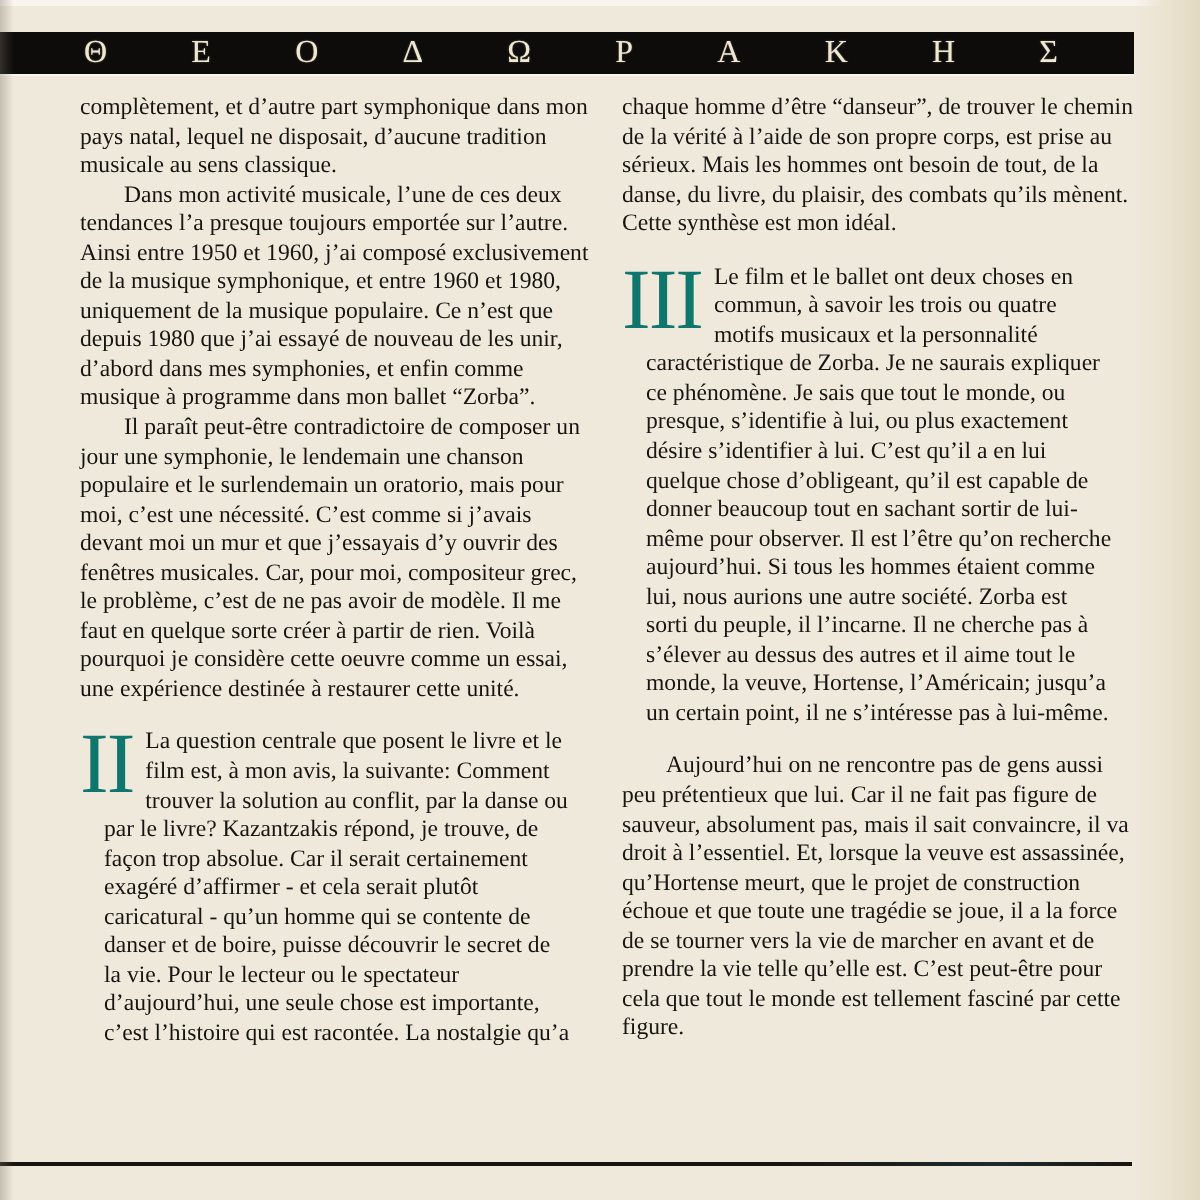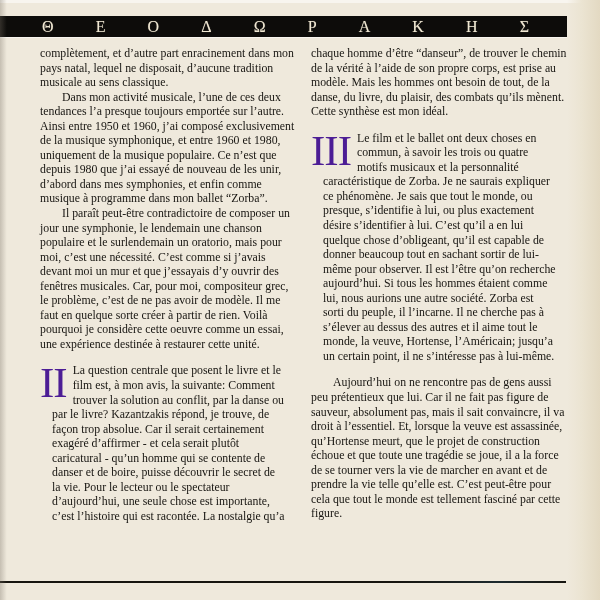--- a/index.html
+++ b/index.html
@@ -80,21 +80,21 @@
   .section .body-text {
     margin: 12px;
     text-indent: 0;
   }
   .dropcap {
     float: left;
     font-size: 43px;
     line-height: 36px;
     padding: 2px 6px 0 0;
     letter-spacing: -1px;
-    color: #4c1d95;
+    color: #0f766e;
   }
   .bottom-rule {
     position: absolute;
     left: 0;
     top: 581px;
     width: 566px;
     height: 2px;
     background: linear-gradient(90deg, #17150f 70%, #1d2a2e 88%, #17150f);
   }
 </style>
@@ -114,31 +114,31 @@
     <span class="gl">Ρ</span>
     <span class="gl">Α</span>
     <span class="gl">Κ</span>
     <span class="gl">Η</span>
     <span class="gl">Σ</span>
   </div>
 
   <div class="content">
 
     <div class="col">
-      <p class="noindent">complètement, et d’autre part enracinement dans mon pays natal, lequel ne disposait, d’aucune tradition musicale au sens classique.</p>
+      <p class="noindent">complètement, et d’autre part symphonique dans mon pays natal, lequel ne disposait, d’aucune tradition musicale au sens classique.</p>
       <p>Dans mon activité musicale, l’une de ces deux tendances l’a presque toujours emportée sur l’autre. Ainsi entre 1950 et 1960, j’ai composé exclusivement de la musique symphonique, et entre 1960 et 1980, uniquement de la musique populaire. Ce n’est que depuis 1980 que j’ai essayé de nouveau de les unir, d’abord dans mes symphonies, et enfin comme musique à programme dans mon ballet “Zorba”.</p>
       <p>Il paraît peut-être contradictoire de composer un jour une symphonie, le lendemain une chanson populaire et le surlendemain un oratorio, mais pour moi, c’est une nécessité. C’est comme si j’avais devant moi un mur et que j’essayais d’y ouvrir des fenêtres musicales. Car, pour moi, compositeur grec, le problème, c’est de ne pas avoir de modèle. Il me faut en quelque sorte créer à partir de rien. Voilà pourquoi je considère cette oeuvre comme un essai, une expérience destinée à restaurer cette unité.</p>
       <div class="section">
         <span class="dropcap">II</span>
         <p class="body-text">La question centrale que posent le livre et le film est, à mon avis, la suivante: Comment trouver la solution au conflit, par la danse ou par le livre? Kazantzakis répond, je trouve, de façon trop absolue. Car il serait certainement exagéré d’affirmer - et cela serait plutôt caricatural - qu’un homme qui se contente de danser et de boire, puisse découvrir le secret de la vie. Pour le lecteur ou le spectateur d’aujourd’hui, une seule chose est importante, c’est l’histoire qui est racontée. La nostalgie qu’a</p>
       </div>
     </div>
 
     <div class="col">
-      <p class="noindent">chaque homme d’être “danseur”, de trouver le chemin de la vérité à l’aide de son propre corps, est prise au modèle. Mais les hommes ont besoin de tout, de la danse, du livre, du plaisir, des combats qu’ils mènent. Cette synthèse est mon idéal.</p>
+      <p class="noindent">chaque homme d’être “danseur”, de trouver le chemin de la vérité à l’aide de son propre corps, est prise au sérieux. Mais les hommes ont besoin de tout, de la danse, du livre, du plaisir, des combats qu’ils mènent. Cette synthèse est mon idéal.</p>
       <div class="section">
         <span class="dropcap">III</span>
         <p class="body-text">Le film et le ballet ont deux choses en commun, à savoir les trois ou quatre motifs musicaux et la personnalité caractéristique de Zorba. Je ne saurais expliquer ce phénomène. Je sais que tout le monde, ou presque, s’identifie à lui, ou plus exactement désire s’identifier à lui. C’est qu’il a en lui quelque chose d’obligeant, qu’il est capable de donner beaucoup tout en sachant sortir de lui-même pour observer. Il est l’être qu’on recherche aujourd’hui. Si tous les hommes étaient comme lui, nous aurions une autre société. Zorba est sorti du peuple, il l’incarne. Il ne cherche pas à s’élever au dessus des autres et il aime tout le monde, la veuve, Hortense, l’Américain; jusqu’a un certain point, il ne s’intéresse pas à lui-même.</p>
       </div>
       <p>Aujourd’hui on ne rencontre pas de gens aussi peu prétentieux que lui. Car il ne fait pas figure de sauveur, absolument pas, mais il sait convaincre, il va droit à l’essentiel. Et, lorsque la veuve est assassinée, qu’Hortense meurt, que le projet de construction échoue et que toute une tragédie se joue, il a la force de se tourner vers la vie de marcher en avant et de prendre la vie telle qu’elle est. C’est peut-être pour cela que tout le monde est tellement fasciné par cette figure.</p>
     </div>
 
   </div>
 
   <div class="bottom-rule"></div>

